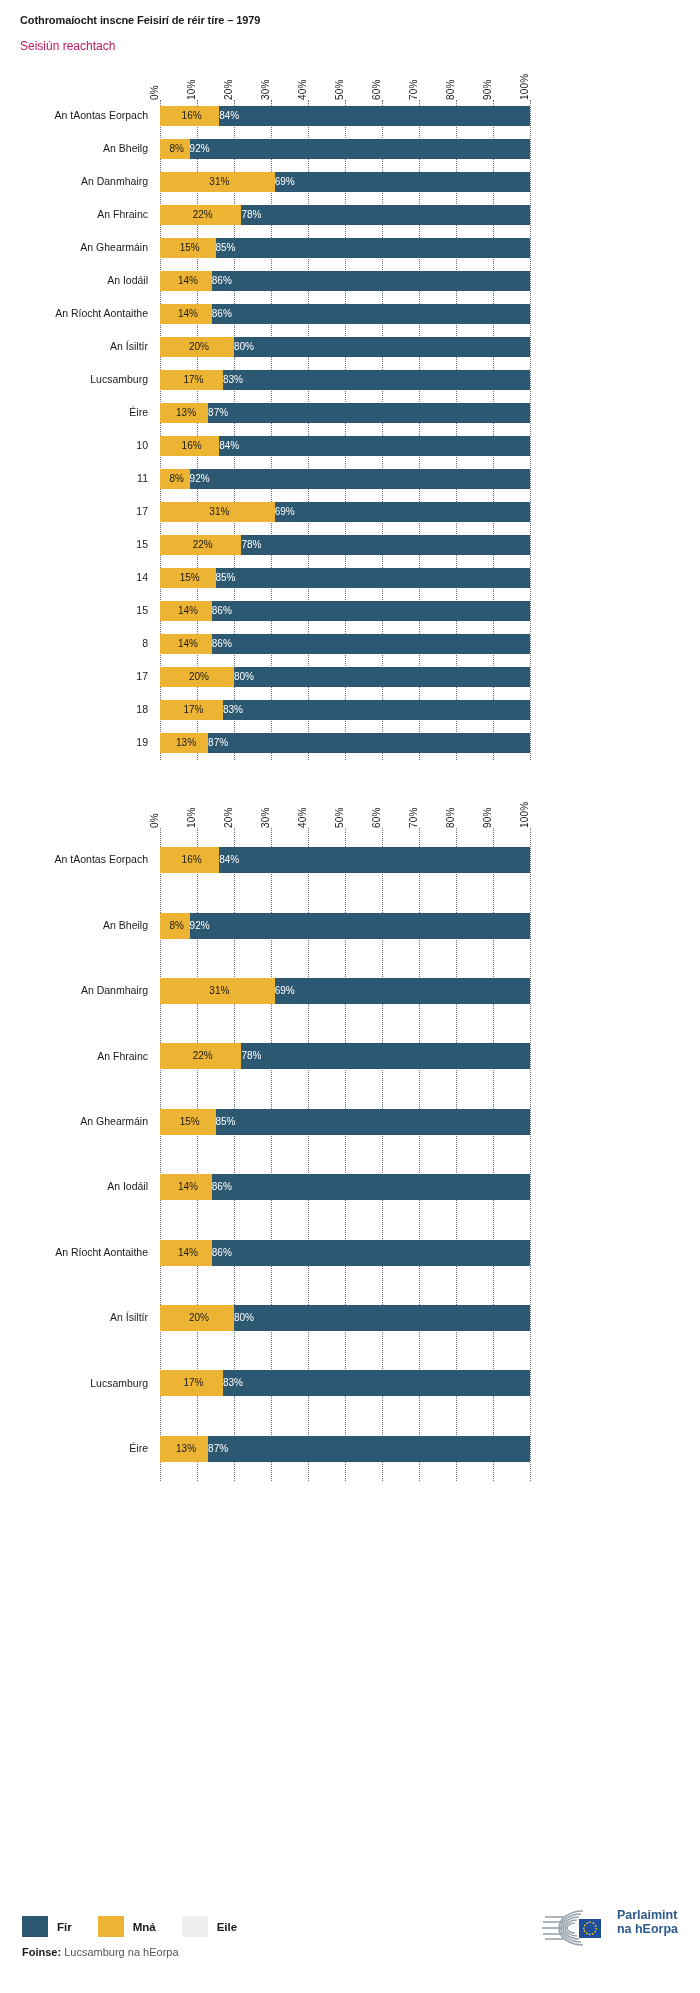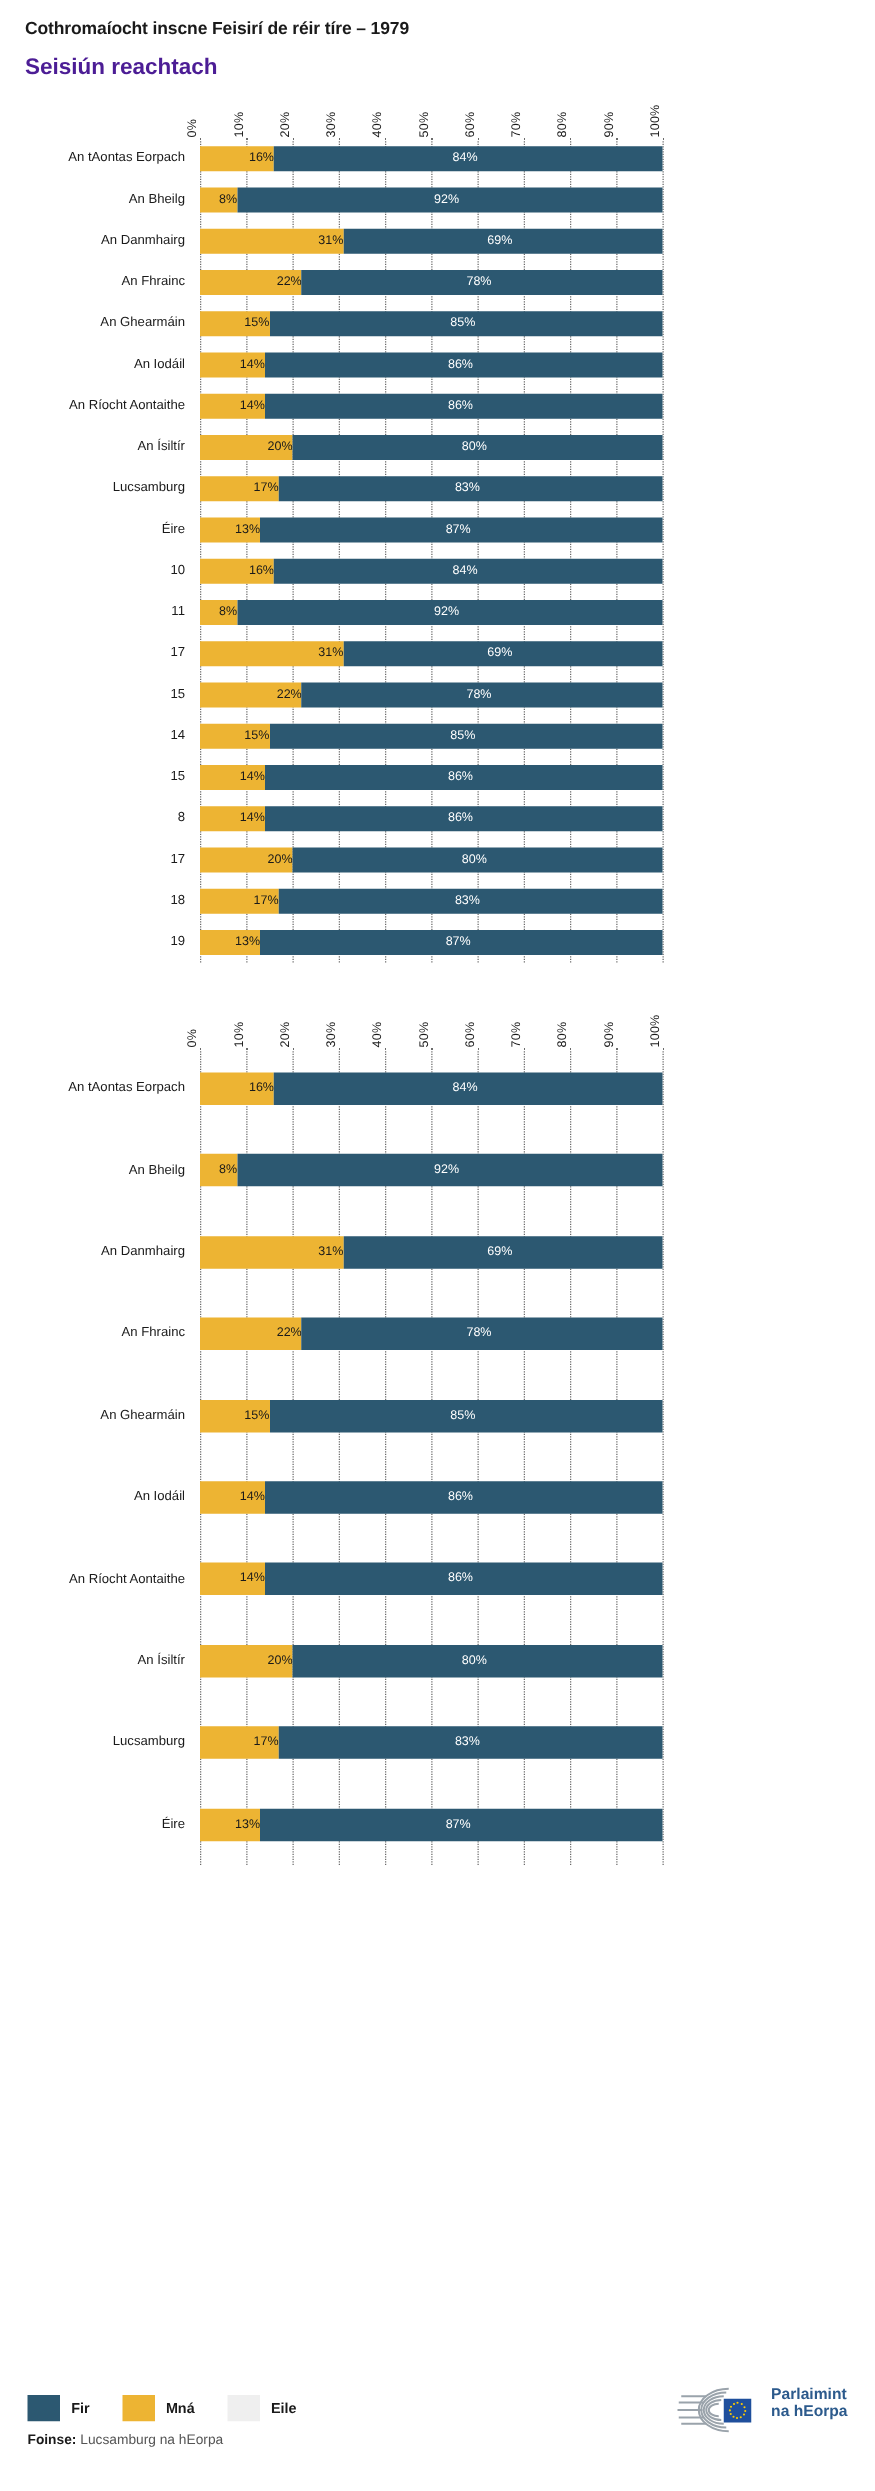--- a/index.html
+++ b/index.html
@@ -13,31 +13,31 @@
     height: 1993px;
     font-family: "Liberation Sans", "DejaVu Sans", sans-serif;
     color: #1a1a1a;
     position: relative;
     overflow: hidden;
   }
 
   
   .header { padding: 14px 20px 0 20px; }
   .title {
-    font-size: 14px;
+    font-size: 11px;
     font-weight: bold;
     letter-spacing: -0.1px;
     color: #1a1a1a;
     margin: 0 0 12px 0;
     line-height: 1.2;
   }
   .subtitle {
-    font-size: 18px;
-    font-weight: bold;
-    color: #4c1d95;
+    font-size: 12px;
+    font-weight: normal;
+    color: #be185d;
     margin: 0;
     line-height: 1.2;
   }
 
   
   .chart-block { position: relative; }
 
   .axis-row {
     position: relative;
     height: 46px;
@@ -99,27 +99,27 @@
     position: relative;
     display: flex;
     align-items: center;
     height: 100%;
     font-size: 10px;
     overflow: visible;
   }
   .seg-women {
     background: #edb433;
     color: #1a1a1a;
-    justify-content: flex-end;
+    justify-content: center;
     padding-left: 4px;
   }
   .seg-men {
     background: #2c5871;
     color: #ffffff;
-    justify-content: center;
+    justify-content: flex-start;
     padding-right: 5px;
   }
   .seg-label { font-size: 10px; line-height: 1; white-space: nowrap; }
 
   
   .c1 .bar-row { height: 33px; }
   .c1 .bar-track { height: 20px; }
 
   
   .c2 .bar-row { height: 65.4px; }

